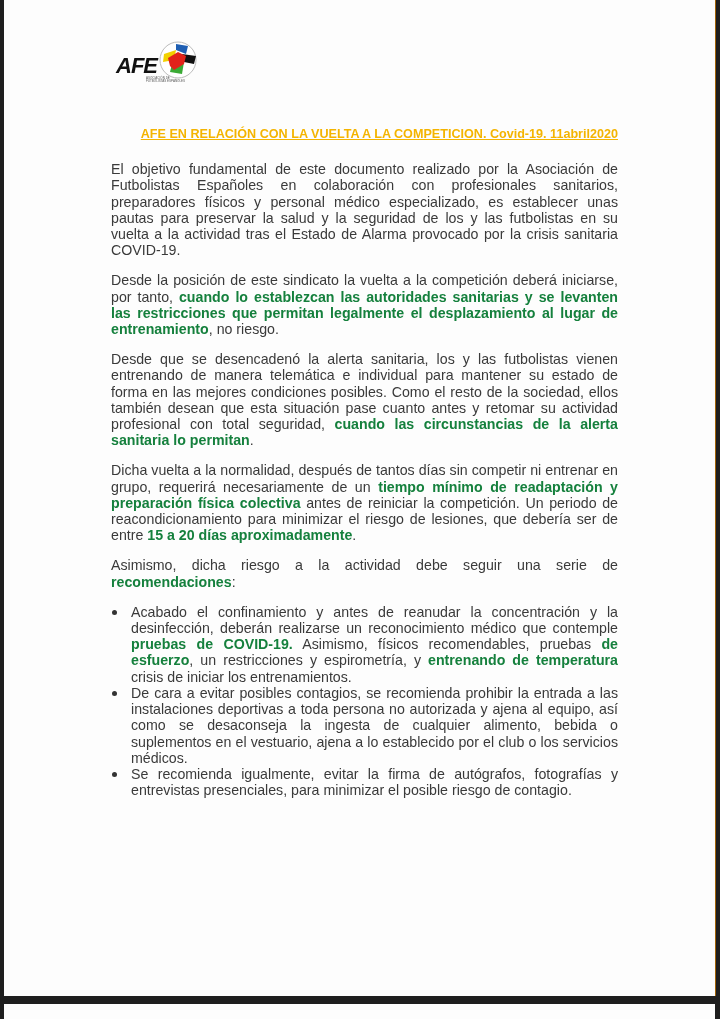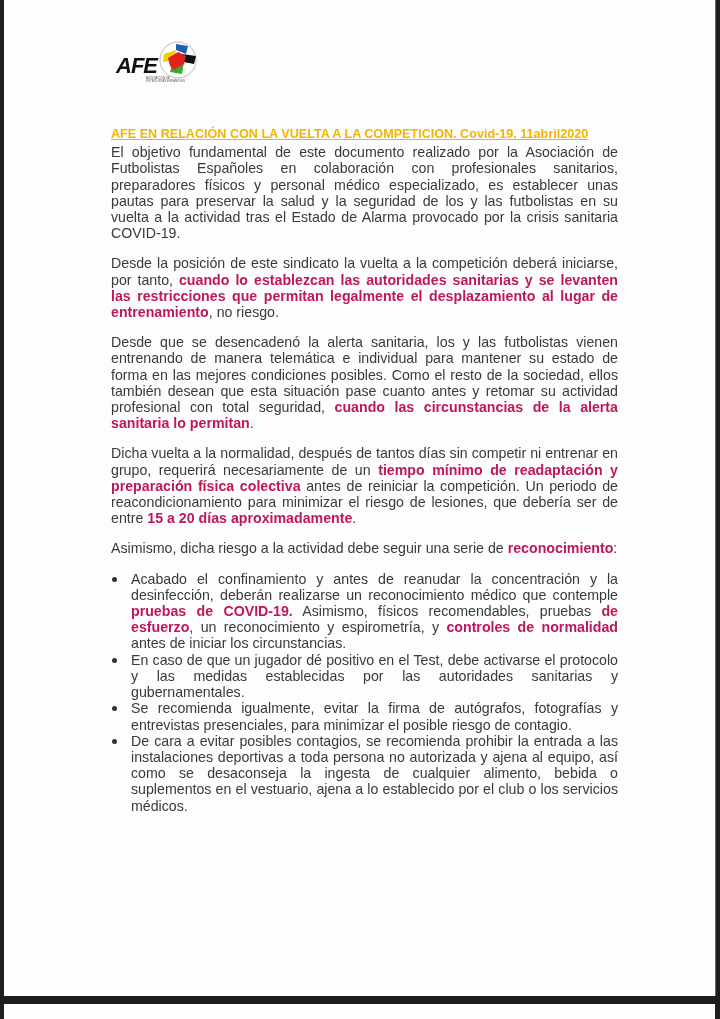--- a/index.html
+++ b/index.html
@@ -30,24 +30,24 @@
   .logo-sub {
     position:absolute; left:32px; top:37px; font-size:3px; color:#555; line-height:3px; width:40px;
   }
   .logo-ball { position:absolute; left:44px; top:0px; width:40px; height:40px; }
   .content {
     position:absolute; left:107px; top:126px; width:507px;
     font-size:14.2px; line-height:16.2px; color:#3a3a3a;
   }
   .title {
     color:#f4b400; font-weight:bold; text-decoration:underline;
-    font-size:12.6px; margin:0 0 2px 0; text-align:left; white-space:nowrap;
+    font-size:12.6px; margin:0 0 19px 0; text-align:right; white-space:nowrap;
   }
   p { margin:0 0 14px 0; text-align:justify; }
-  b { color:#be185d; }
+  b { color:#15803d; }
   ul { margin:0; padding:0 0 0 20px; list-style:none; }
   li { position:relative; text-align:justify; margin:0; }
   li::before {
     content:""; position:absolute; left:-19px; top:6px; width:5px; height:5px;
     border-radius:50%; background:#333;
   }
 </style>
 </head>
 <body>
 
@@ -65,24 +65,23 @@
     </svg>
   </div>
 
   <div class="content">
     <div class="title" style="color: rgb(244, 180, 0);">AFE EN RELACIÓN CON LA VUELTA A LA COMPETICION. Covid-19. 11abril2020</div>
     <div id="paras">
         <p><span>El objetivo fundamental de este documento realizado por la Asociación de Futbolistas Españoles en colaboración con profesionales sanitarios, preparadores físicos y personal médico especializado, es establecer unas pautas para  preservar la salud y la seguridad de los y las futbolistas en su vuelta a la actividad tras el Estado de Alarma provocado por la crisis sanitaria COVID-19.</span></p>
         <p><span>Desde la posición de este sindicato la vuelta a la competición deberá iniciarse, por tanto, </span><b>cuando lo establezcan las autoridades sanitarias y se levanten las restricciones que permitan legalmente el desplazamiento al lugar de entrenamiento</b><span>, no riesgo.</span></p>
         <p><span>Desde que se desencadenó la alerta sanitaria, los y las futbolistas vienen entrenando de manera telemática e individual para mantener su estado de forma en las mejores condiciones posibles. Como el resto de la sociedad, ellos también desean que esta situación pase cuanto antes y retomar su actividad profesional con total seguridad, </span><b>cuando las circunstancias de la alerta sanitaria lo permitan</b><span>.</span></p>
         <p><span>Dicha vuelta a la normalidad, después de tantos días sin competir ni entrenar en grupo, requerirá necesariamente de un </span><b>tiempo mínimo de readaptación y preparación física colectiva</b><span> antes de reiniciar la competición. Un periodo de reacondicionamiento para minimizar el riesgo de lesiones, que debería ser de entre </span><b>15 a 20 días aproximadamente</b><span>.</span></p>
-        <p><span>Asimismo, dicha riesgo a la actividad debe seguir una serie de </span><b>reconocimiento</b><span>:</span></p>
+        <p><span>Asimismo, dicha riesgo a la actividad debe seguir una serie de </span><b>recomendaciones</b><span>:</span></p>
       </div>
     <ul id="bullets">
-        <li><span>Acabado el confinamiento y antes de reanudar la concentración y la desinfección, deberán realizarse un reconocimiento médico que contemple </span><b>pruebas de COVID-19.</b><span> Asimismo, físicos recomendables, pruebas </span><b>de esfuerzo</b><span>, un reconocimiento y espirometría, y </span><b>controles de normalidad</b><span> antes de iniciar los circunstancias.</span></li>
-        <li><span>En caso de que un jugador dé positivo en el Test, debe activarse el protocolo y las medidas establecidas por las autoridades sanitarias y gubernamentales.</span></li>
+        <li><span>Acabado el confinamiento y antes de reanudar la concentración y la desinfección, deberán realizarse un reconocimiento médico que contemple </span><b>pruebas de COVID-19.</b><span> Asimismo, físicos recomendables, pruebas </span><b>de esfuerzo</b><span>, un restricciones y espirometría, y </span><b>entrenando de temperatura</b><span> crisis de iniciar los entrenamientos.</span></li>
+        <li><span>De cara a evitar posibles contagios, se recomienda prohibir la entrada a las instalaciones deportivas a toda persona no autorizada y ajena al equipo, así como se desaconseja la ingesta de cualquier alimento, bebida o suplementos en el vestuario, ajena a lo establecido por el club o los servicios médicos.</span></li>
         <li><span>Se recomienda igualmente, evitar la firma de autógrafos, fotografías y entrevistas presenciales, para minimizar el posible riesgo de contagio.</span></li>
-        <li><span>De cara a evitar posibles contagios, se recomienda prohibir la entrada a las instalaciones deportivas a toda persona no autorizada y ajena al equipo, así como se desaconseja la ingesta de cualquier alimento, bebida o suplementos en el vestuario, ajena a lo establecido por el club o los servicios médicos.</span></li>
       </ul>
   </div>
 </div>
 
 <div class="page2"></div>
 
 </body></html>

